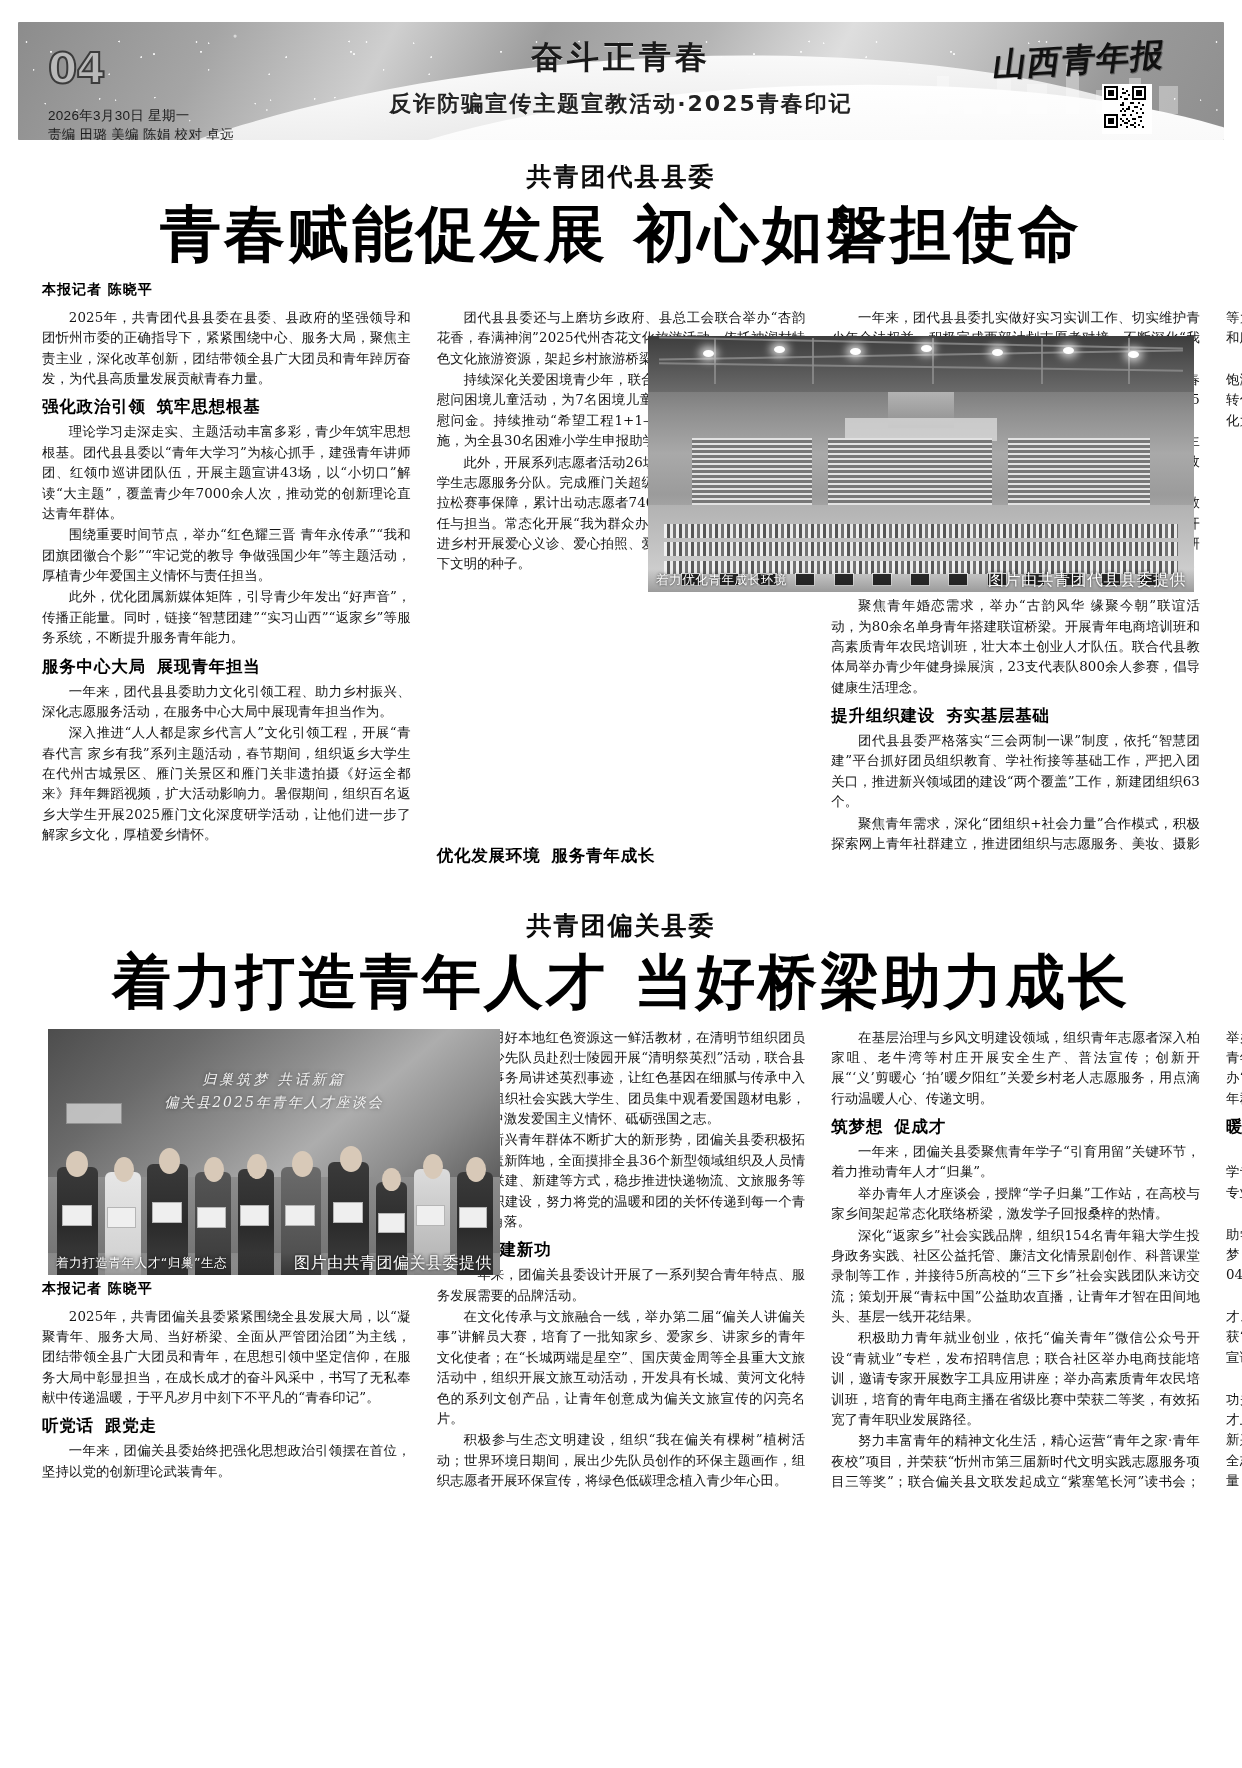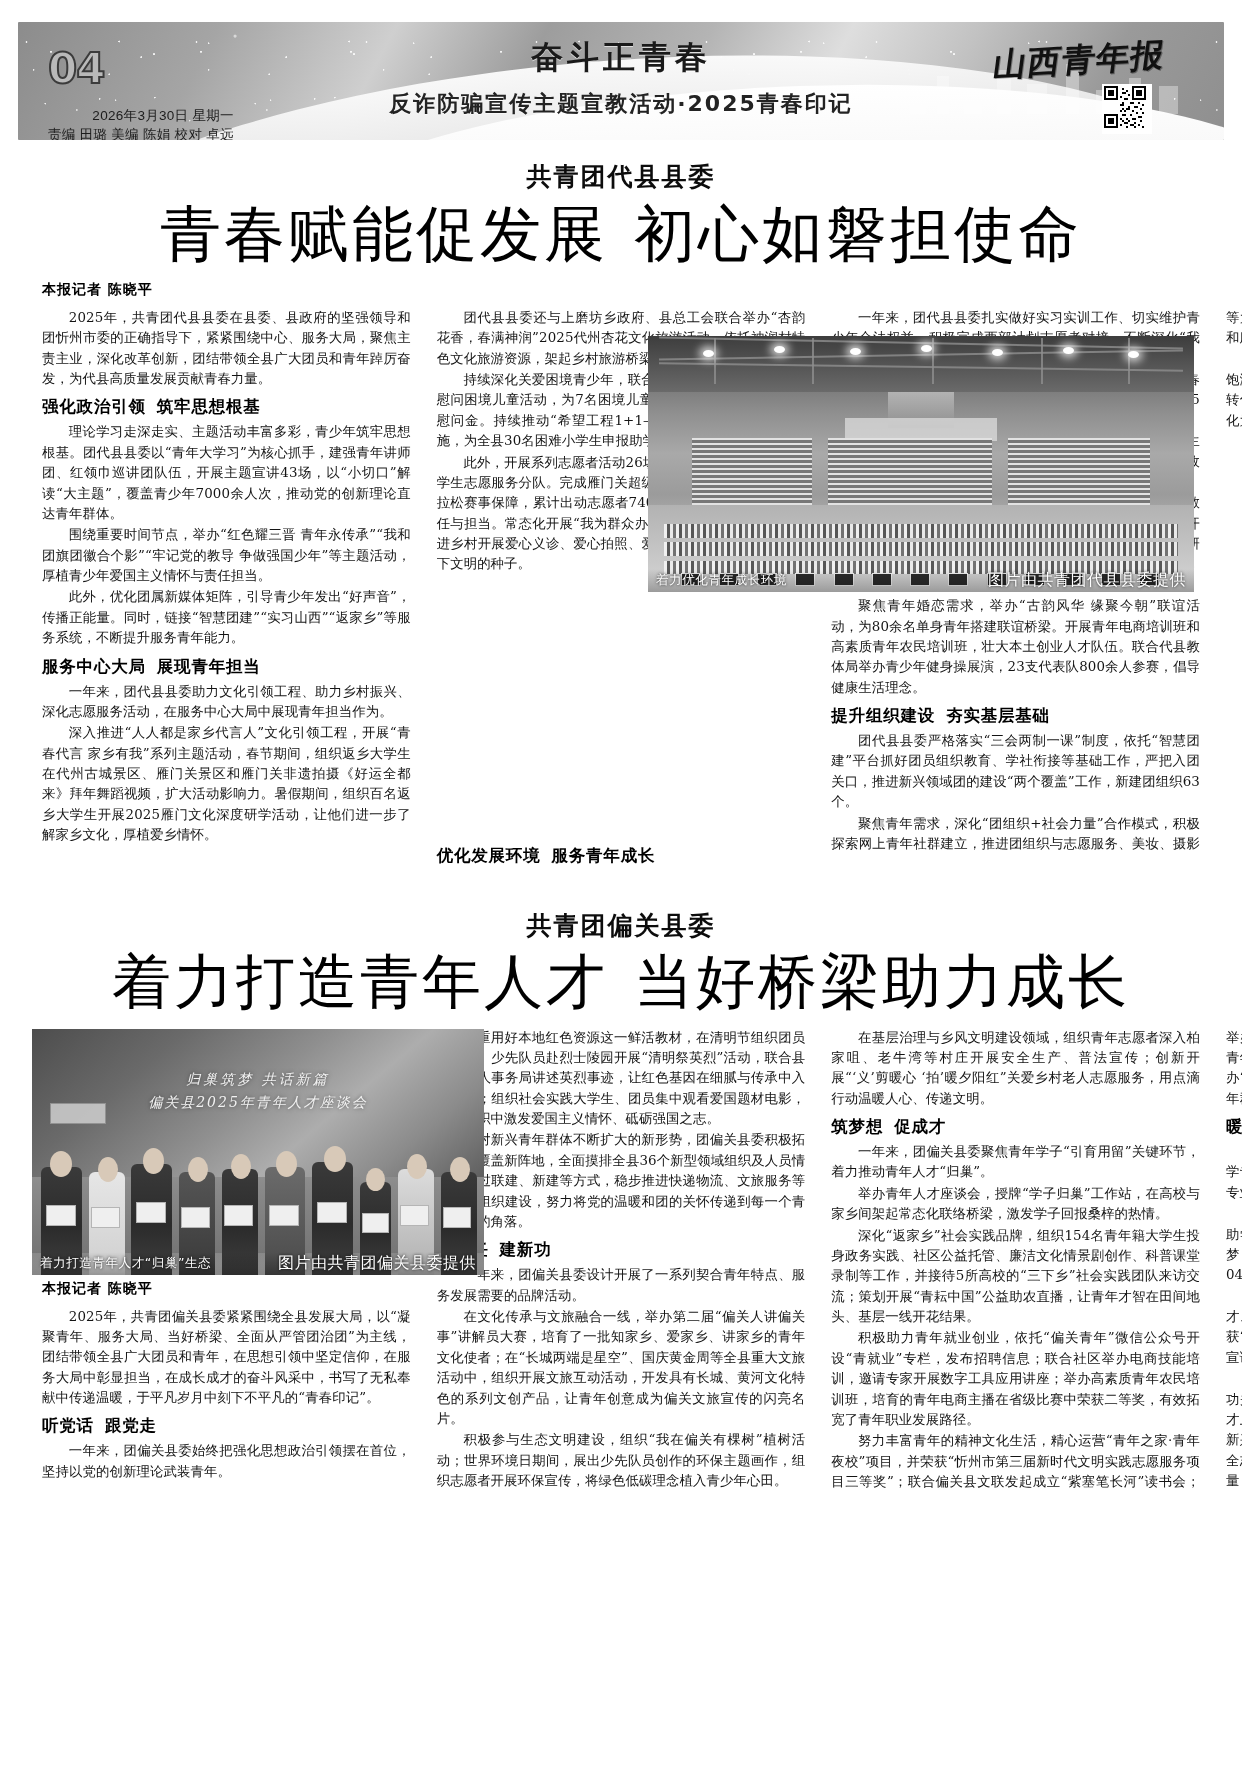--- a/index.html
+++ b/index.html
@@ -75,21 +75,21 @@
     color:#b9b9b9;
     -webkit-text-stroke:2px #3b3b3b;
     letter-spacing:-1px;
   }
   .dateline{
     position:absolute;left:30px;top:84px;
     font-size:13.5px;line-height:1.42;color:#1c1c1c;
     font-family:"Liberation Sans","DejaVu Sans",sans-serif;
     white-space:nowrap;
   }
-  .dateline div{letter-spacing:.3px;text-align:right;}
+  .dateline div{letter-spacing:.3px;}
 
   .mh-center{
     position:absolute;left:0;right:0;top:14px;text-align:center;
     pointer-events:none;
   }
   .mh-title{
     font-size:32px;font-weight:700;letter-spacing:4px;
     color:#1a1a1a;
     font-family:"DejaVu Serif","Liberation Serif",serif;
     text-shadow:0 1px 0 rgba(255,255,255,.6);
@@ -118,21 +118,21 @@
   
   .kicker{
     text-align:center;
     font-size:25px;font-weight:700;letter-spacing:2px;
     font-family:"DejaVu Serif","Liberation Serif",serif;
     color:#0c0c0c;
     margin-top:20px;
   }
   .headline{
     text-align:center;
-    font-size:61px;font-weight:400;letter-spacing:3px;
+    font-size:61px;font-weight:700;letter-spacing:3px;
     font-family:"DejaVu Serif","Liberation Serif",serif;
     color:#000;
     margin-top:8px;
     line-height:1.08;
     white-space:nowrap;
   }
   .headline .gap{display:inline-block;width:26px;}
   .headline2{
     font-size:59px;
   }
@@ -221,21 +221,21 @@
     position:absolute;bottom:6px;width:18px;height:11px;background:#2b2b2b;
     border:1px solid #efefef;
   }
   .arena .banner{
     position:absolute;left:44%;top:22%;width:12%;height:14%;
     background:linear-gradient(180deg,#c9c9c9,#8a8a8a);opacity:.7;
   }
 
   
   .grouppic{
-    position:absolute;left:32px;top:1007px;width:452px;height:246px;
+    position:absolute;left:48px;top:1007px;width:452px;height:246px;
     background:linear-gradient(180deg,#5e5e5e 0%,#7a7a7a 22%,#9c9c9c 46%,#8a8a8a 64%,#6f6f6f 100%);
     overflow:hidden;
   }
   .grouppic .wall{
     position:absolute;left:0;right:0;top:0;height:60%;
     background:linear-gradient(140deg,#4d4d4d 0%,#6a6a6a 25%,#8f8f8f 48%,#adadad 64%,#8b8b8b 82%,#5f5f5f 100%);
   }
   .grouppic .bannertext{
     position:absolute;left:50%;transform:translateX(-50%);
     top:17%;

